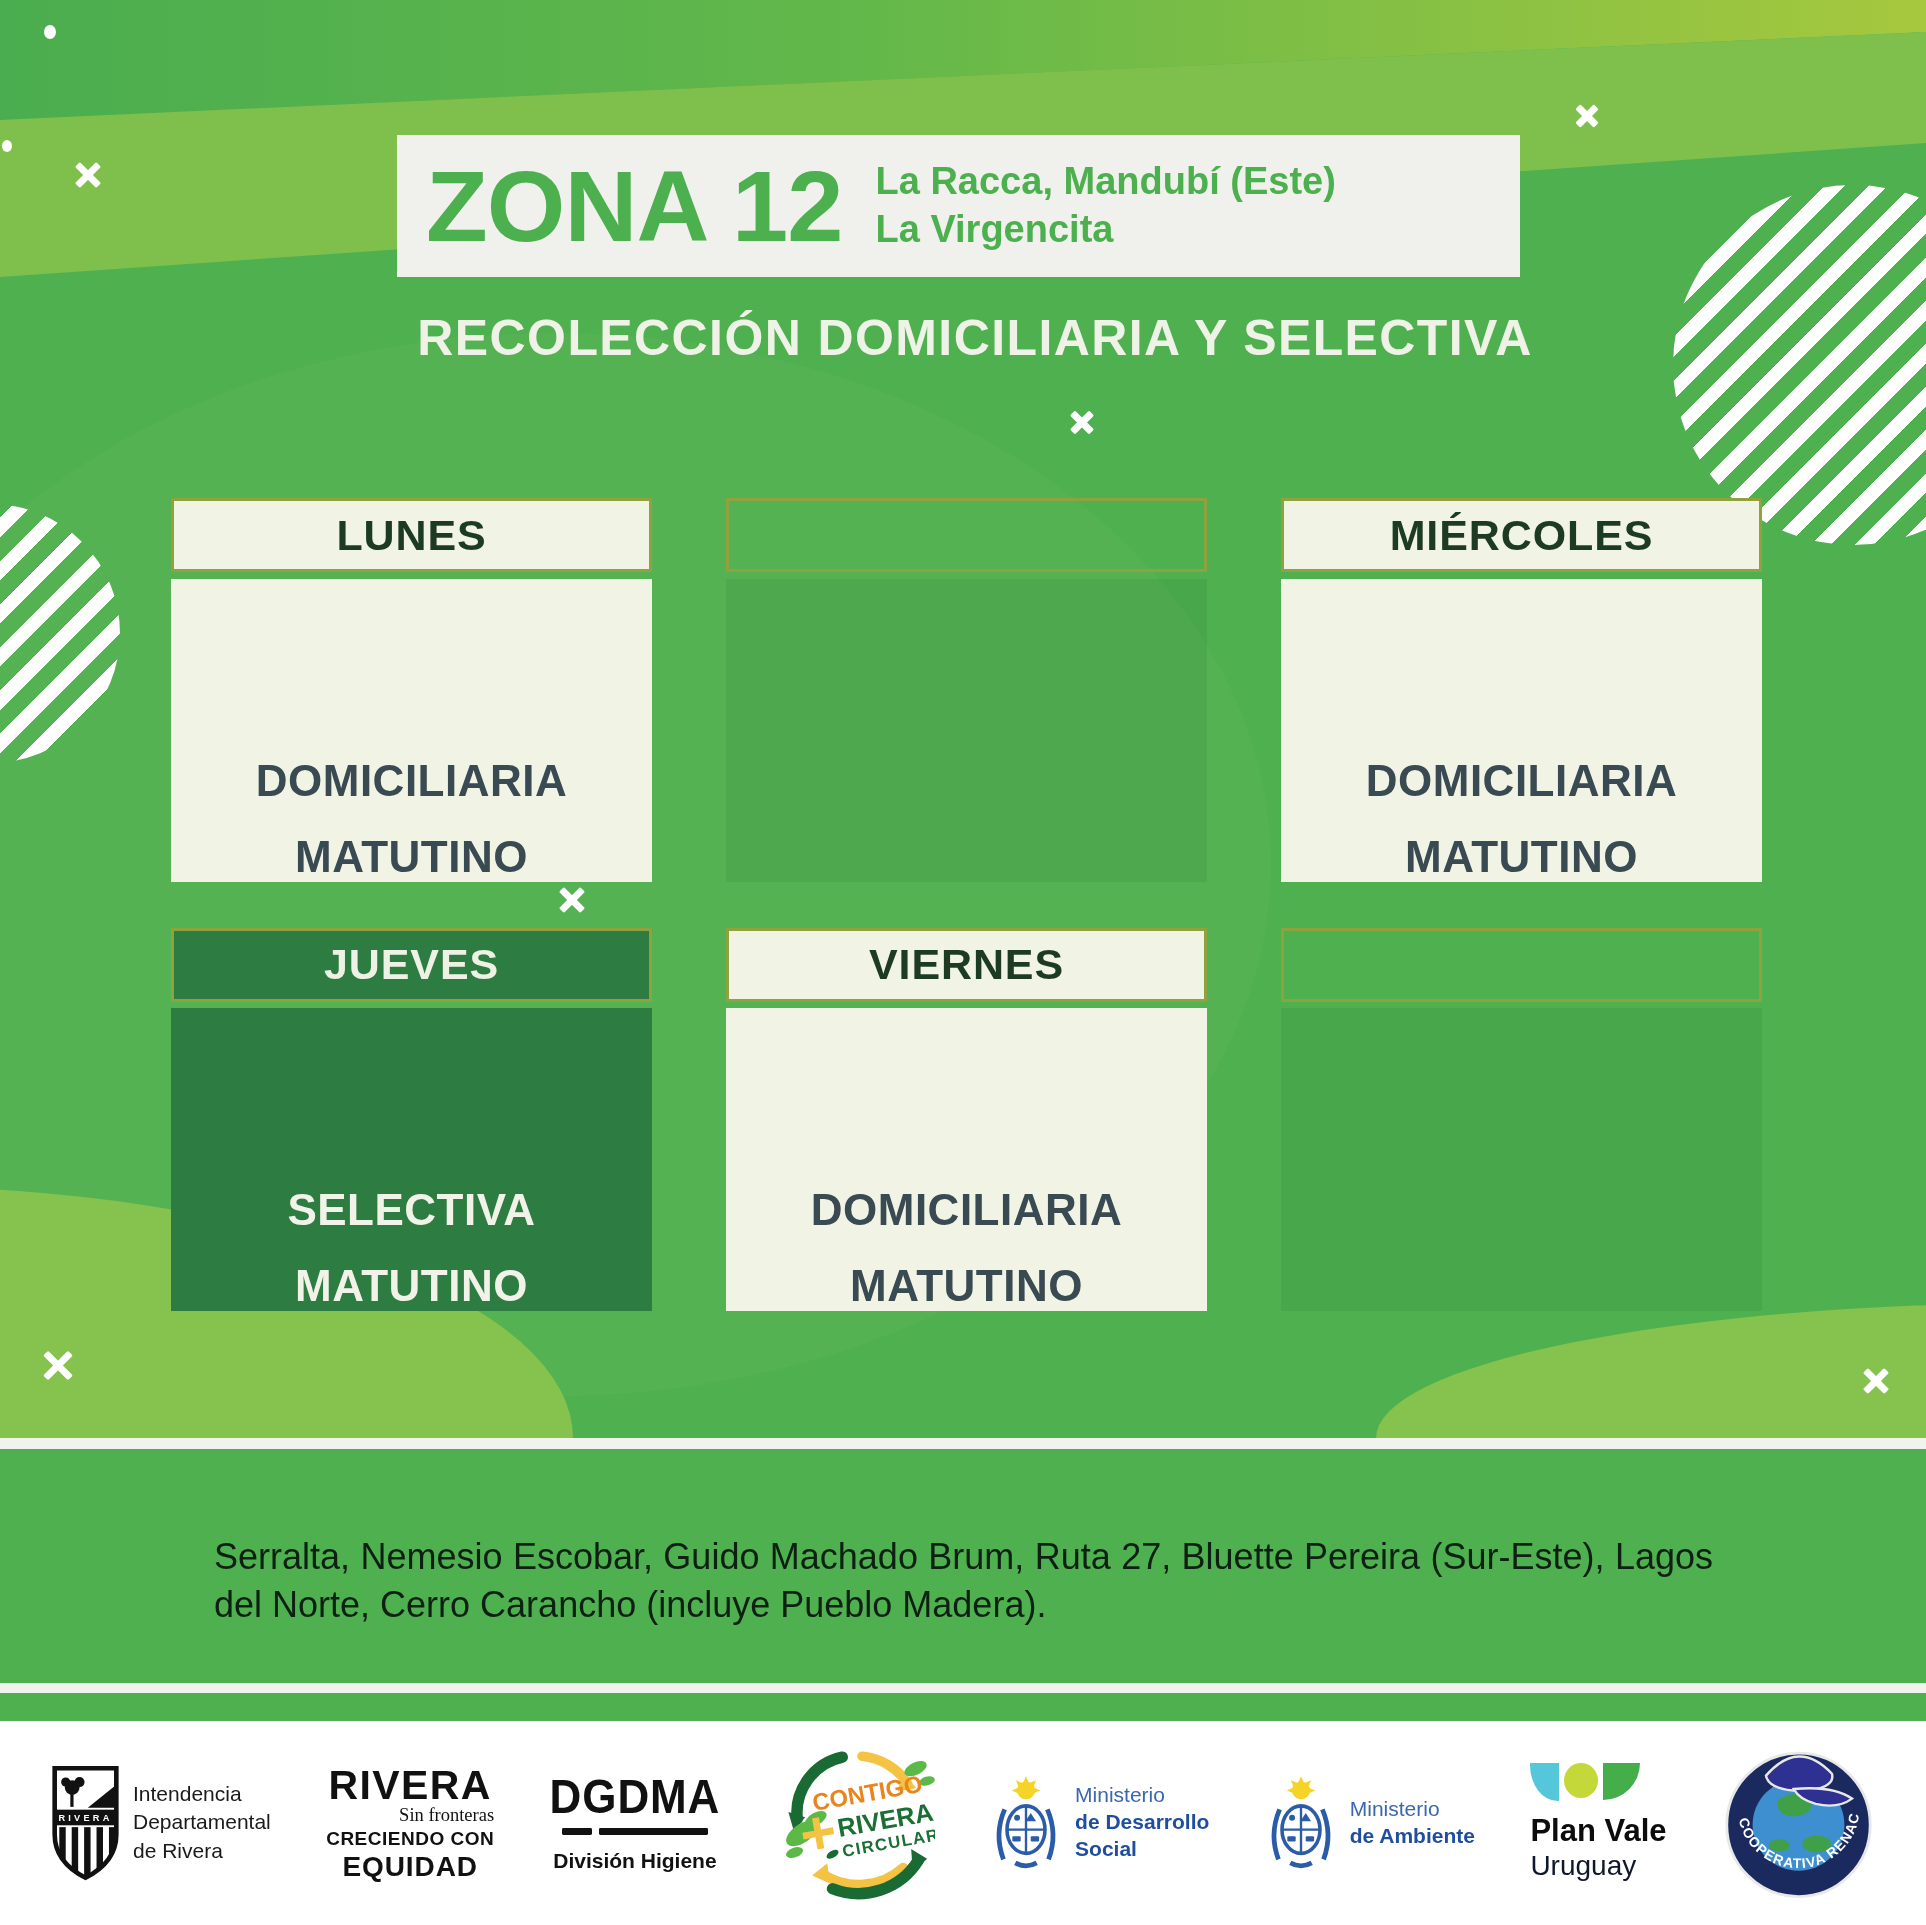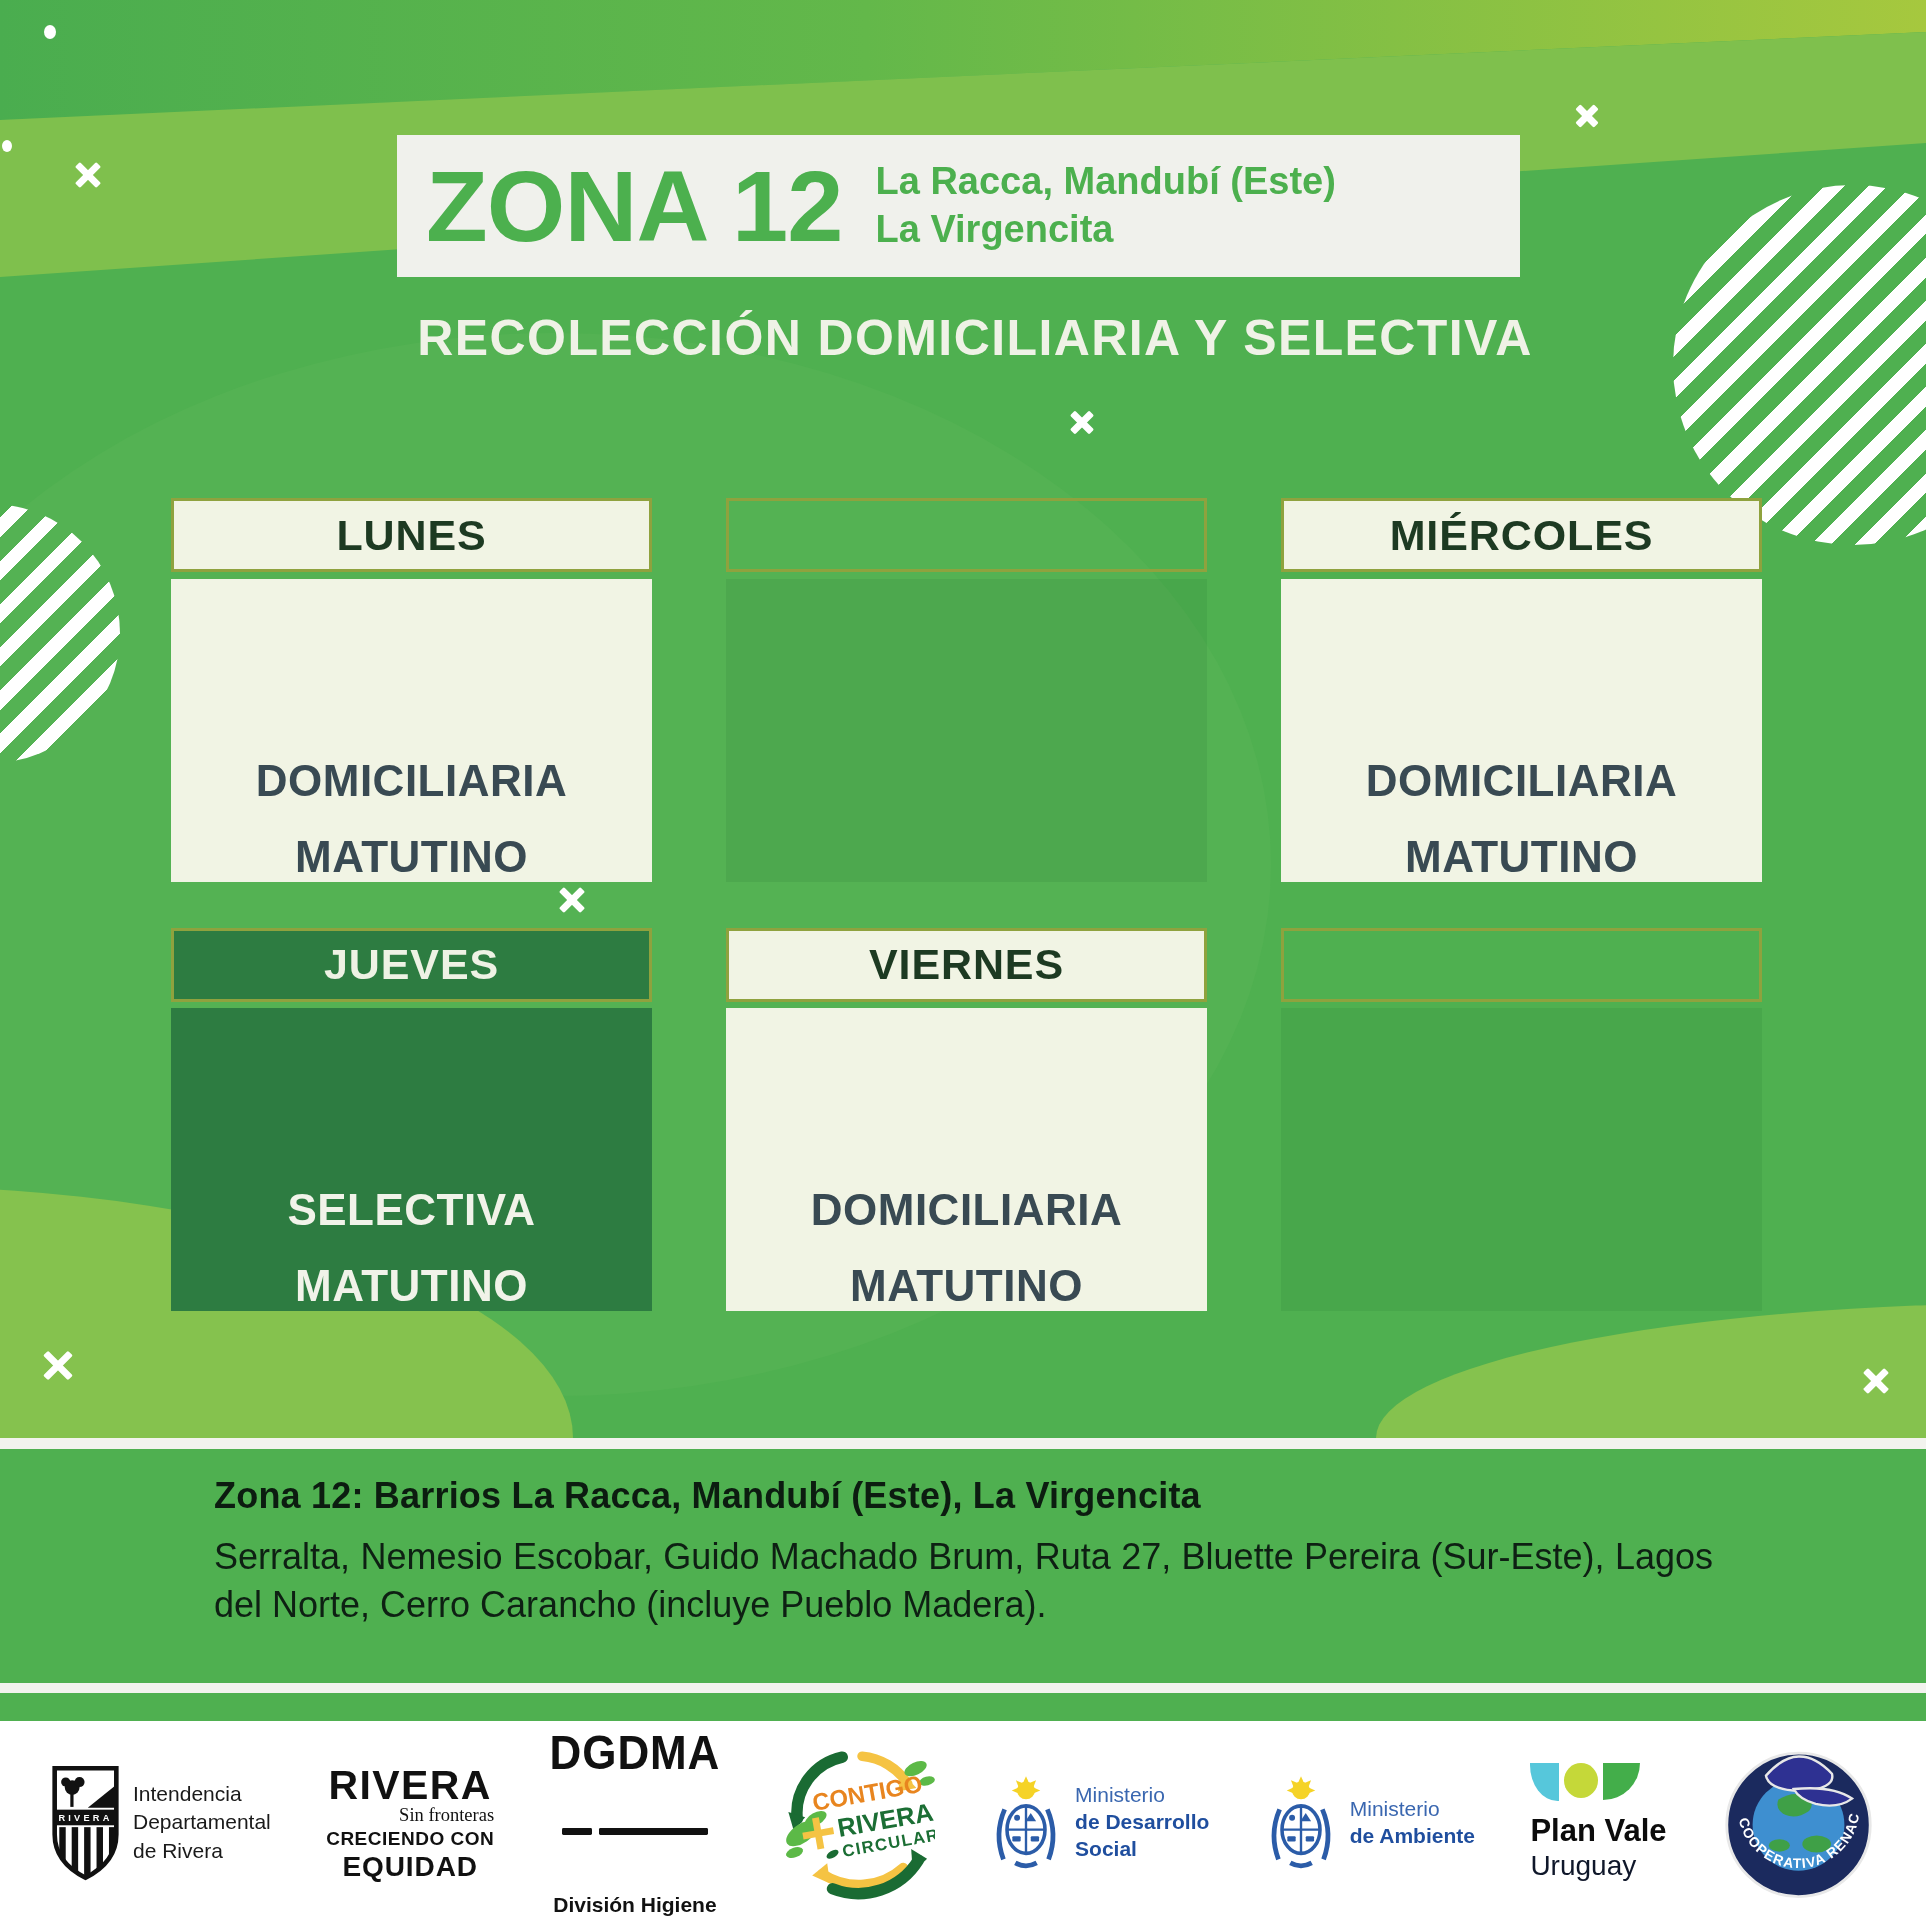--- a/index.html
+++ b/index.html
@@ -71,21 +71,21 @@
   
   .logos{position:absolute;left:51px;top:1721px;width:1824px;height:203px;z-index:6;
     display:flex;align-items:center;justify-content:space-between;}
   .logo-item{display:flex;align-items:center;gap:13px;}
   .idr-text{font-size:21px;color:#1a1a1a;line-height:1.35;}
   .rivera-block{display:flex;flex-direction:column;align-items:center;color:#111;}
   .rivera-title{font-size:41px;font-weight:800;letter-spacing:1.4px;}
   .rivera-tag{font-family:"Liberation Serif",serif;font-size:18.5px;align-self:flex-end;margin-top:-3.7px;}
   .rivera-g1{font-size:19px;font-weight:800;letter-spacing:0.5px;margin-top:2px;}
   .rivera-g2{font-size:28px;font-weight:800;letter-spacing:0.9px;margin-top:0.9px;}
-  .dgdma-block{display:flex;flex-direction:column;align-items:center;color:#111;gap:44px;}
+  .dgdma-block{display:flex;flex-direction:column;align-items:center;color:#111;}
   .dgdma-title{font-size:44px;font-weight:800;letter-spacing:0.9px;transform:scaleY(1.08);}
   .dgdma-bar{display:flex;gap:7.4px;margin:6.5px 0 14px 0;}
   .dgdma-bar i{display:block;height:7.4px;background:#111;border-radius:1.4px;}
   .dgdma-bar .b1{width:30px;}
   .dgdma-bar .b2{width:109px;}
   .dgdma-sub{font-size:21px;font-weight:600;}
   .ministry-text{display:flex;flex-direction:column;line-height:1.28;}
   .ministry-text .t-reg{font-size:21px;color:#3a67b0;font-weight:400;}
   .ministry-text .t-bold{font-size:21px;color:#1f4e9e;font-weight:700;}
   .planvale{display:flex;flex-direction:column;align-items:flex-start;}
@@ -173,21 +173,20 @@
       <div class="card-head"></div>
       <div class="card-body">
         <div></div>
         <div></div>
       </div>
     </div>
 
   </div>
 
   <div class="stripe stripe-1"></div>
-  <div class="details-title">Zona 12: Barrios La Racca, Mandubí (Este), La Virgencita</div>
   <div class="details-body">Serralta, Nemesio Escobar, Guido Machado Brum, Ruta 27, Bluette Pereira (Sur-Este), Lagos del Norte, Cerro Carancho (incluye Pueblo Madera).</div>
   <div class="stripe stripe-2"></div>
   <div class="footer-area"></div>
 
   <div class="logos">
 
     <div class="logo-item">
       <svg width="69" height="116" viewBox="0 0 150 250">
         <defs>
             <clipPath id="shieldClip">

